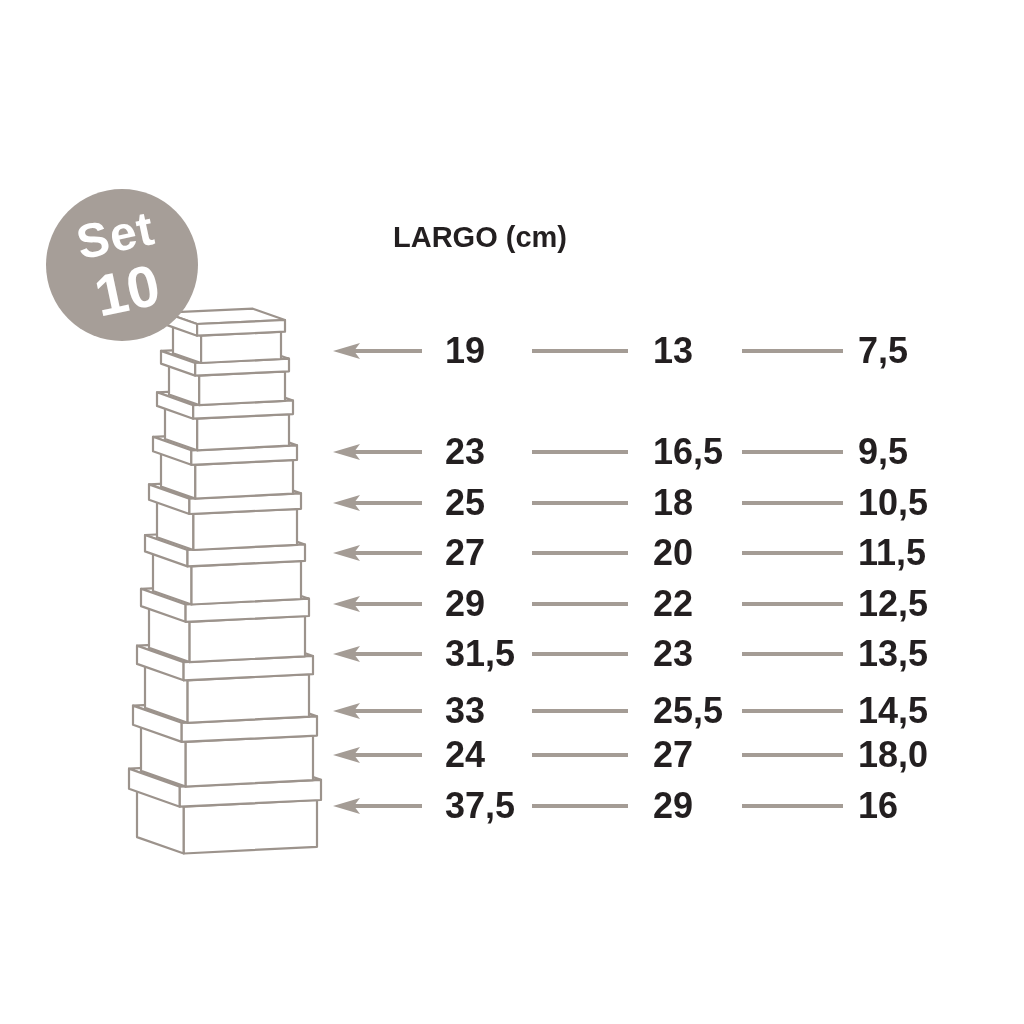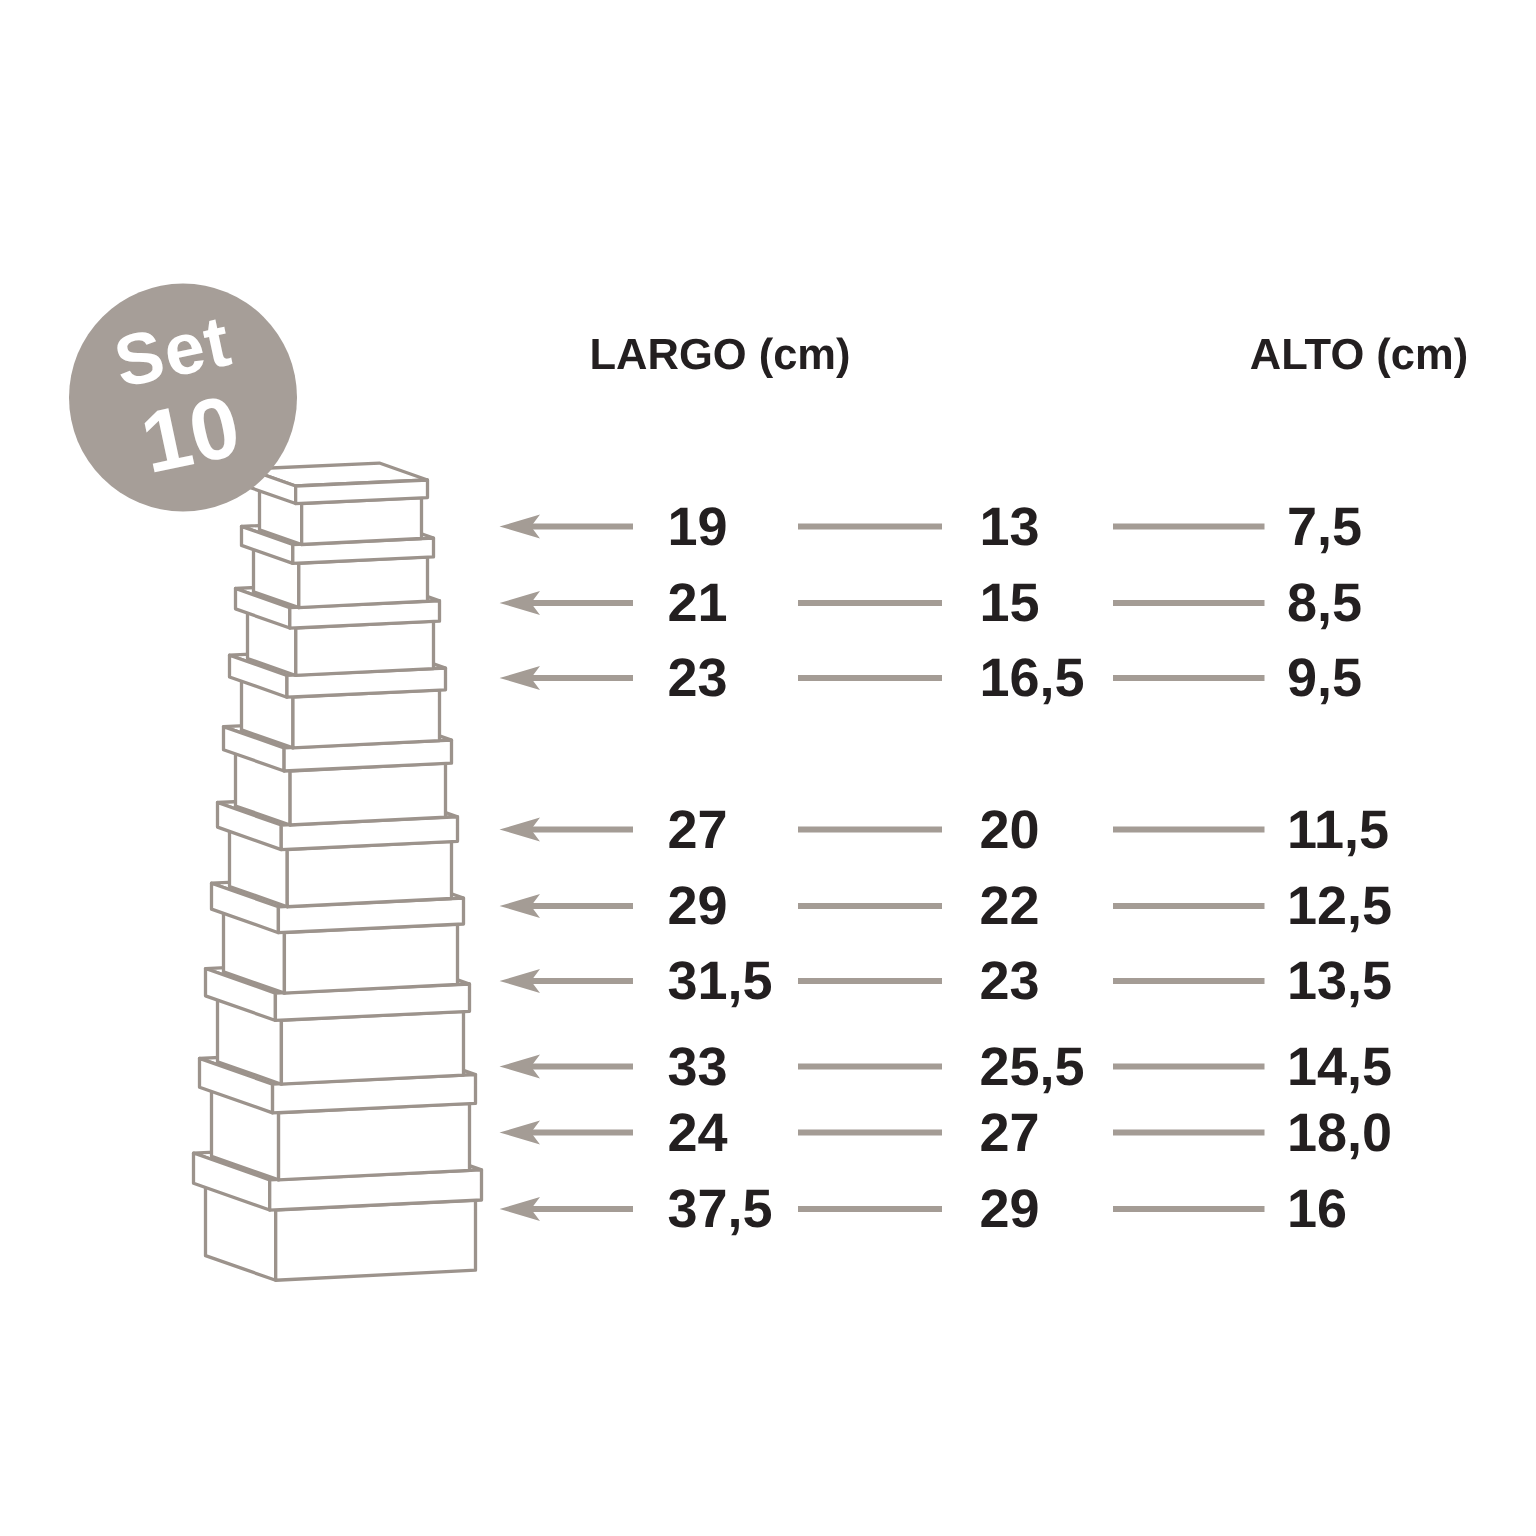--- a/index.html
+++ b/index.html
@@ -104,56 +104,55 @@
       <polygon points="100.2,77.6 66.0,65.6 66.0,52.9 100.2,65.0" fill="#ffffff" stroke="#9c938c" stroke-width="2.2" stroke-linejoin="round"></polygon>
       <polygon points="100.2,77.6 194.0,73.3 194.0,60.7 100.2,65.0" fill="#ffffff" stroke="#9c938c" stroke-width="2.2" stroke-linejoin="round"></polygon>
       <polygon points="106.1,65.0 78.0,55.2 78.0,27.9 106.1,37.7" fill="#ffffff" stroke="#9c938c" stroke-width="2.2" stroke-linejoin="round"></polygon>
       <polygon points="106.1,65.0 186.0,61.0 186.0,33.7 106.1,37.7" fill="#ffffff" stroke="#9c938c" stroke-width="2.2" stroke-linejoin="round"></polygon>
       <polygon points="102.1,26.0 190.0,22.0 157.9,10.7 70.0,14.7" fill="#ffffff" stroke="#9c938c" stroke-width="2.2" stroke-linejoin="round"></polygon>
       <polygon points="102.1,37.7 70.0,26.4 70.0,14.7 102.1,26.0" fill="#ffffff" stroke="#9c938c" stroke-width="2.2" stroke-linejoin="round"></polygon>
       <polygon points="102.1,37.7 190.0,33.7 190.0,22.0 102.1,26.0" fill="#ffffff" stroke="#9c938c" stroke-width="2.2" stroke-linejoin="round"></polygon>
     </svg>
 
   <span class="hdr h-largo">LARGO (cm)</span>
-  <span class="hdr h-alto">ALTO (cm)</span>
 
   <div class="rows" id="rows-area">
       <div class="row" style="top: 320px;">
       <svg class="arrow" width="92" height="20" viewBox="0 0 92 20">
         <line x1="90" y1="10" x2="15" y2="10" stroke="currentColor" stroke-width="4"></line>
         <polygon points="1,10 28,2 22,10 28,18" fill="currentColor"></polygon>
       </svg>
       <span class="val largo">19</span>
       <span class="dash dash1"></span>
       <span class="val ancho">13</span>
       <span class="dash dash2"></span>
       <span class="val alto">7,5</span>
     </div>
-      <div class="row" style="top: 370.5px;">
-      <svg class="arrow" width="92" height="20" viewBox="0 0 92 20">
-        <line x1="90" y1="10" x2="15" y2="10" stroke="currentColor" stroke-width="4"></line>
-        <polygon points="1,10 28,2 22,10 28,18" fill="currentColor"></polygon>
-      </svg>
-      <span class="val largo">21</span>
-      <span class="dash dash1"></span>
-      <span class="val ancho">15</span>
-      <span class="dash dash2"></span>
-      <span class="val alto">8,5</span>
-    </div>
       <div class="row" style="top: 421px;">
       <svg class="arrow" width="92" height="20" viewBox="0 0 92 20">
         <line x1="90" y1="10" x2="15" y2="10" stroke="currentColor" stroke-width="4"></line>
         <polygon points="1,10 28,2 22,10 28,18" fill="currentColor"></polygon>
       </svg>
       <span class="val largo">23</span>
       <span class="dash dash1"></span>
       <span class="val ancho">16,5</span>
       <span class="dash dash2"></span>
       <span class="val alto">9,5</span>
     </div>
+      <div class="row" style="top: 471.5px;">
+      <svg class="arrow" width="92" height="20" viewBox="0 0 92 20">
+        <line x1="90" y1="10" x2="15" y2="10" stroke="currentColor" stroke-width="4"></line>
+        <polygon points="1,10 28,2 22,10 28,18" fill="currentColor"></polygon>
+      </svg>
+      <span class="val largo">25</span>
+      <span class="dash dash1"></span>
+      <span class="val ancho">18</span>
+      <span class="dash dash2"></span>
+      <span class="val alto">10,5</span>
+    </div>
       <div class="row" style="top: 522px;">
       <svg class="arrow" width="92" height="20" viewBox="0 0 92 20">
         <line x1="90" y1="10" x2="15" y2="10" stroke="currentColor" stroke-width="4"></line>
         <polygon points="1,10 28,2 22,10 28,18" fill="currentColor"></polygon>
       </svg>
       <span class="val largo">27</span>
       <span class="dash dash1"></span>
       <span class="val ancho">20</span>
       <span class="dash dash2"></span>
       <span class="val alto">11,5</span>

